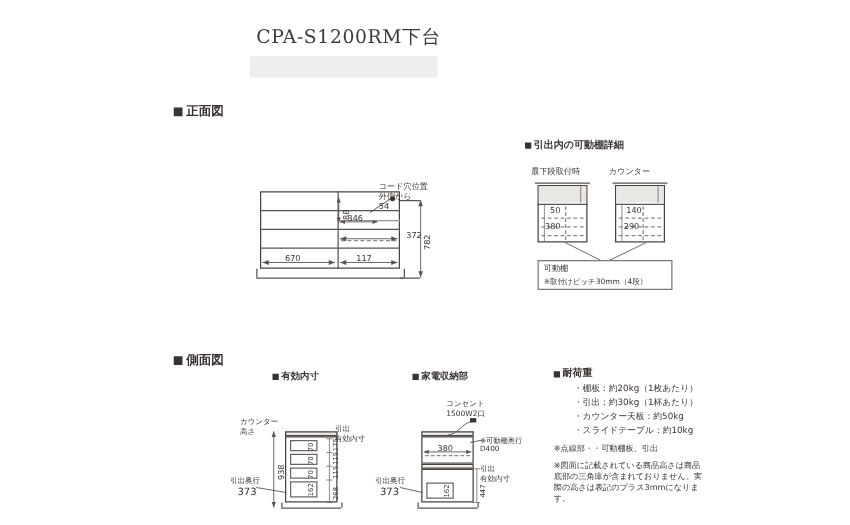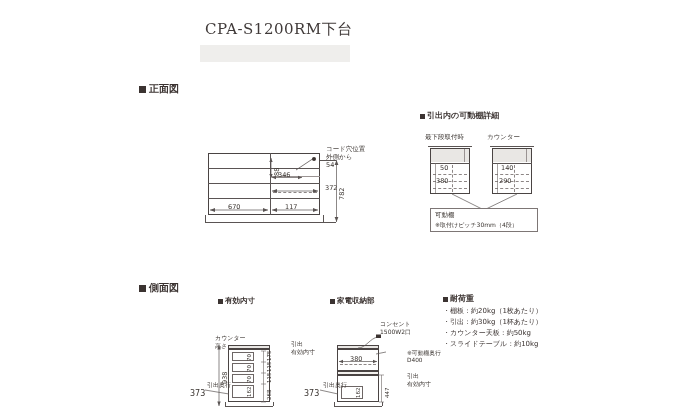--- a/index.html
+++ b/index.html
@@ -66,34 +66,35 @@
   .dim{
     position:absolute;font-size:6.5px;color:#39332f;
     white-space:nowrap;font-family:"DejaVu Sans","Liberation Sans",sans-serif;
   }
   .dim-v{
     position:absolute;font-size:6.5px;color:#39332f;white-space:nowrap;
     transform:rotate(-90deg);transform-origin:left top;
   }
   .note{
     position:absolute;font-size:6.5px;color:#39332f;
-    white-space:nowrap;line-height:1.25;margin-left:23px;
+    white-space:nowrap;line-height:1.25;
   }
 
   
   .blk-title{
     position:absolute;font-size:8px;font-weight:bold;color:#3b3331;white-space:nowrap;
   }
   .blk-title .sq{
     display:inline-block;width:5px;height:5px;background:#3b3331;
     margin-right:2px;vertical-align:-0.5px;
   }
   .blk-list{
     position:absolute;font-size:7px;color:#3b3331;line-height:1.55;
     white-space:nowrap;
+    margin-left:16px;
   }
   .blk-note{
     position:absolute;font-size:6.5px;color:#3b3331;line-height:1.4;
     width:120px;
   }
   .panel{
     position:absolute;box-sizing:border-box;border:1px solid #7d7675;background:#fff;
   }
   svg{position:absolute;overflow:visible;}
 </style>
@@ -368,14 +369,18 @@
       <span class="sq"></span><span>耐荷重</span>
     </div>
     <div class="blk-list" style="left:443px;top:306px;">
       <div>・棚板：約20kg（1枚あたり）</div>
       <div>・引出：約30kg（1杯あたり）</div>
       <div>・カウンター天板：約50kg</div>
       <div>・スライドテーブル：約10kg</div>
     </div>
   </div>
 
+  <div class="blk-note" style="left:443px;top:355px;">
+    <div style="white-space:nowrap;">※点線部・・可動棚板、引出</div>
+    <div style="margin-top:4px;">※図面に記載されている商品高さは商品底部の三角庫が含まれておりません。実際の高さは表記のプラス3mmになります。</div>
+  </div>
 
 </div>
 
 </body></html>

